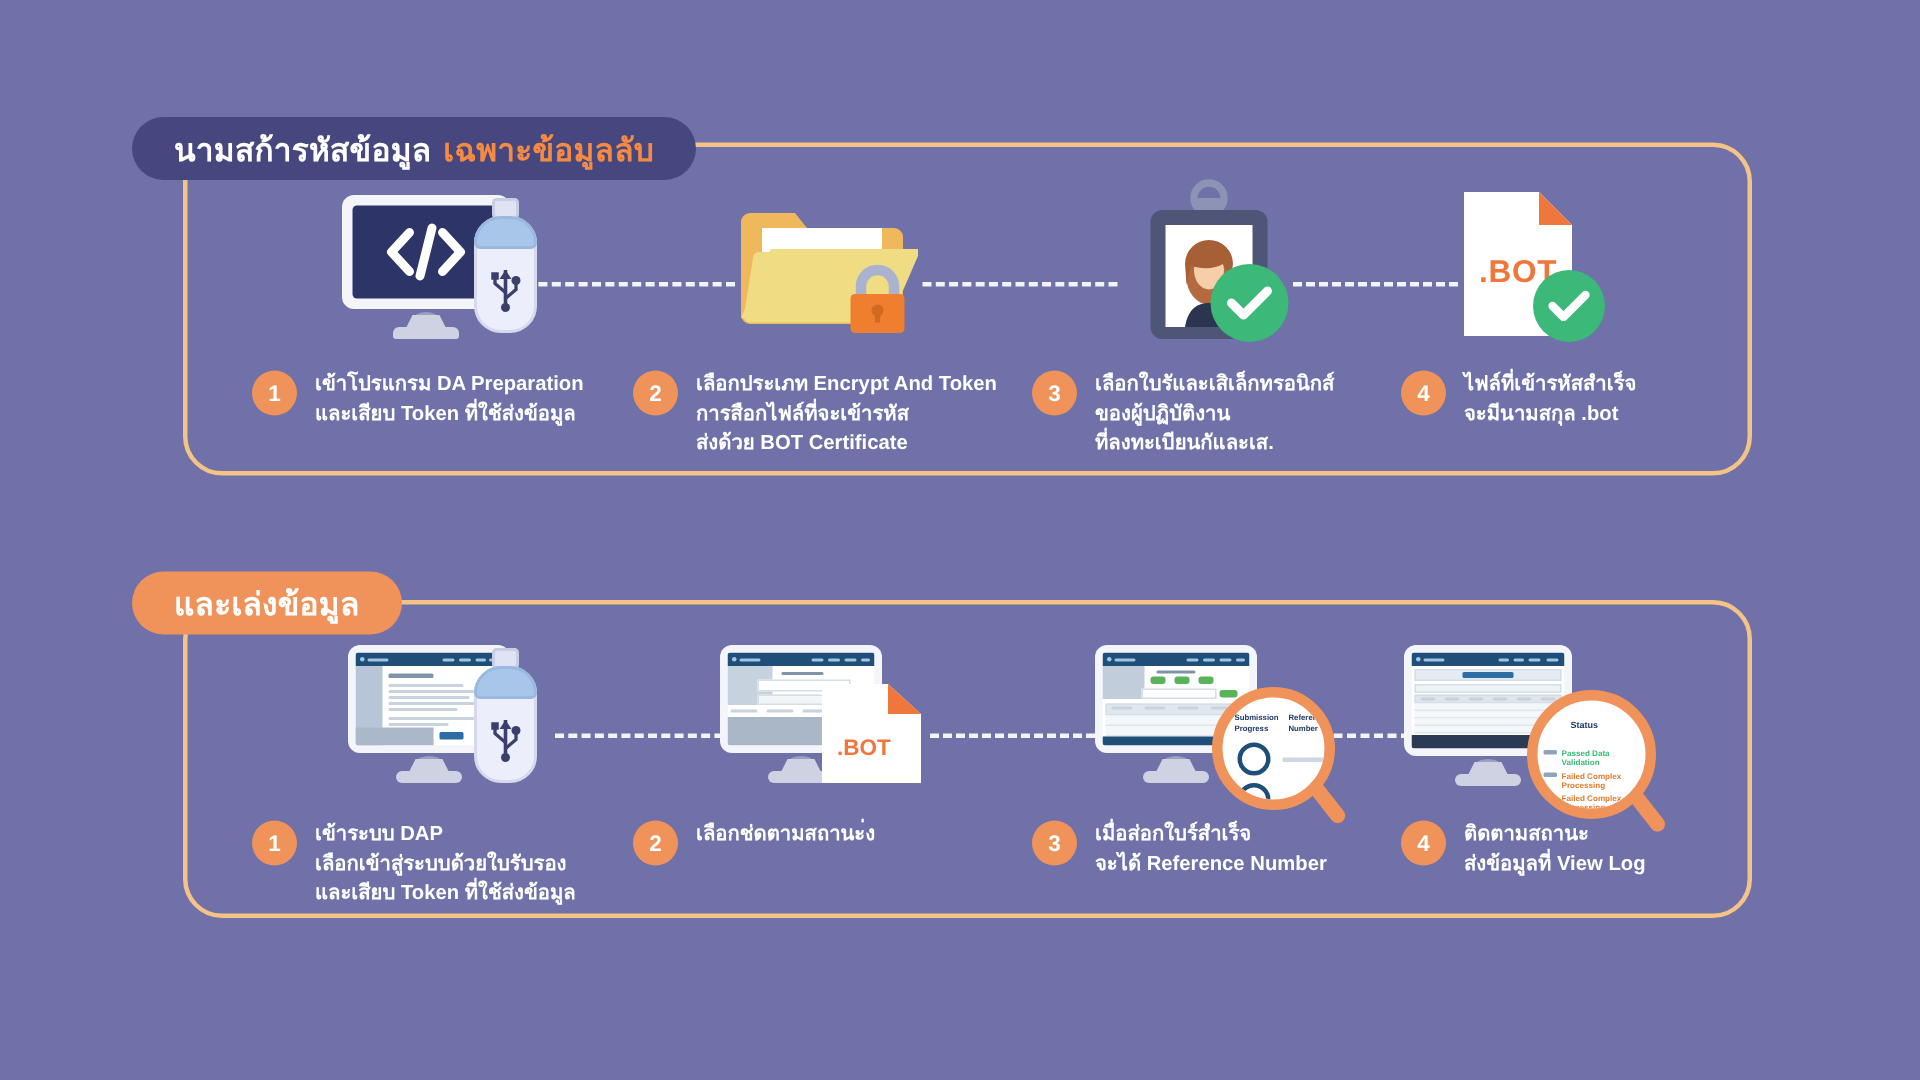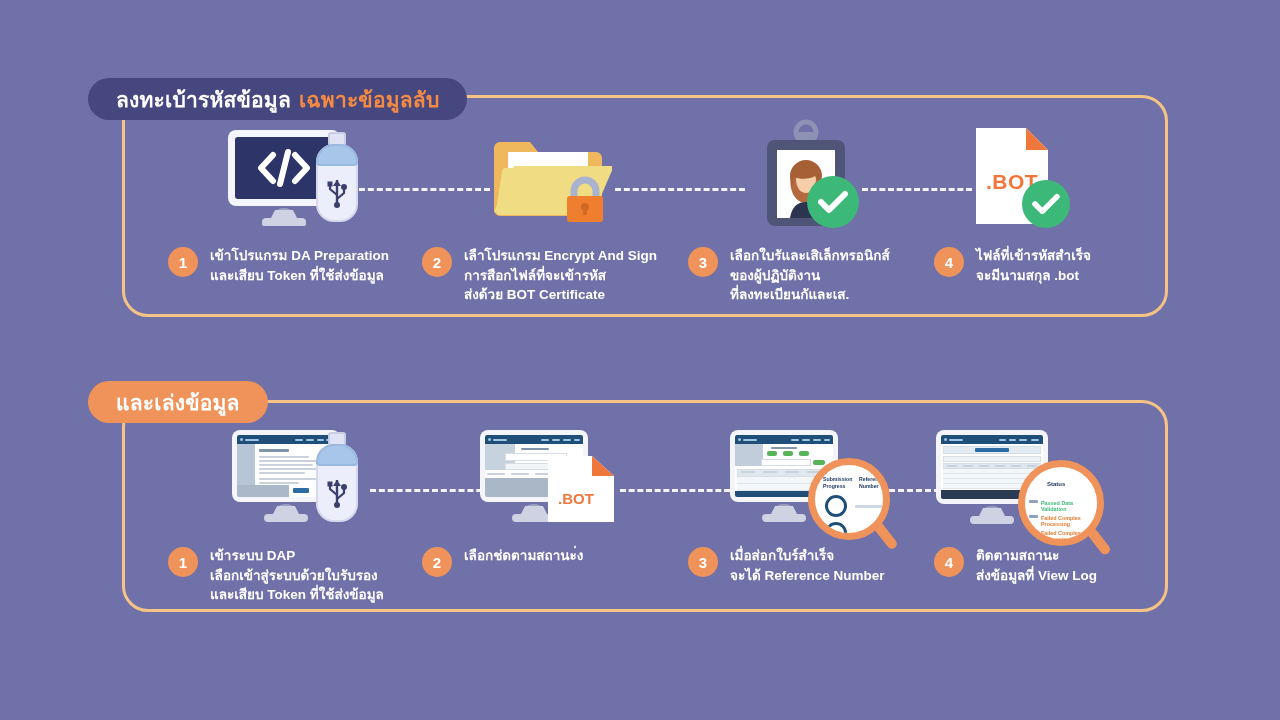--- a/index.html
+++ b/index.html
@@ -175,21 +175,21 @@
   .mag .mstat { position:absolute; font-weight:bold; }
 </style>
 </head>
 <body>
 
 <div class="stage">
 
   <div class="panel" id="panel-encrypt"></div>
 
   <div class="pill" id="pill-encrypt">
-    <span class="t1">ลงทะเบ้ารหัสข้อมูล</span>
+    <span class="t1">นามสก้ารหัสข้อมูล</span>
     <span class="t2">เฉพาะข้อมูลลับ</span>
   </div>
 
   <div class="dashline" style="left:350px; top:188px; width:140px;"></div>
   <div class="dashline" style="left:615px; top:188px; width:130px;"></div>
   <div class="dashline" style="left:862px; top:188px; width:110px;"></div>
 
   <div class="icon" style="left:228px; top:130px; width:150px; height:96px;">
     <div class="mon" style="position:absolute; left:0; top:0; width:112px; height:96px;">
       <div class="bezel" style="width:112px; height:76px;"></div>
@@ -275,21 +275,21 @@
     <div class="badge">1</div>
     <div class="steptext">
       <div>เข้าโปรแกรม DA Preparation</div>
       <div>และเสียบ Token ที่ใช้ส่งข้อมูล</div>
     </div>
   </div>
 
   <div class="step" style="left:422px; top:246px;">
     <div class="badge">2</div>
     <div class="steptext">
-      <div>เลืาโปรแกรม Encrypt And Sign</div>
+      <div>เลือกประเภท Encrypt And Token</div>
       <div>การสือกไฟล์ที่จะเข้ารหัส</div>
       <div>ส่งด้วย BOT Certificate</div>
     </div>
   </div>
 
   <div class="step" style="left:688px; top:246px;">
     <div class="badge">3</div>
     <div class="steptext">
       <div>เลือกใบรัและเสิเล็กทรอนิกส์</div>
       <div>ของผู้ปฏิบัติงาน</div>

